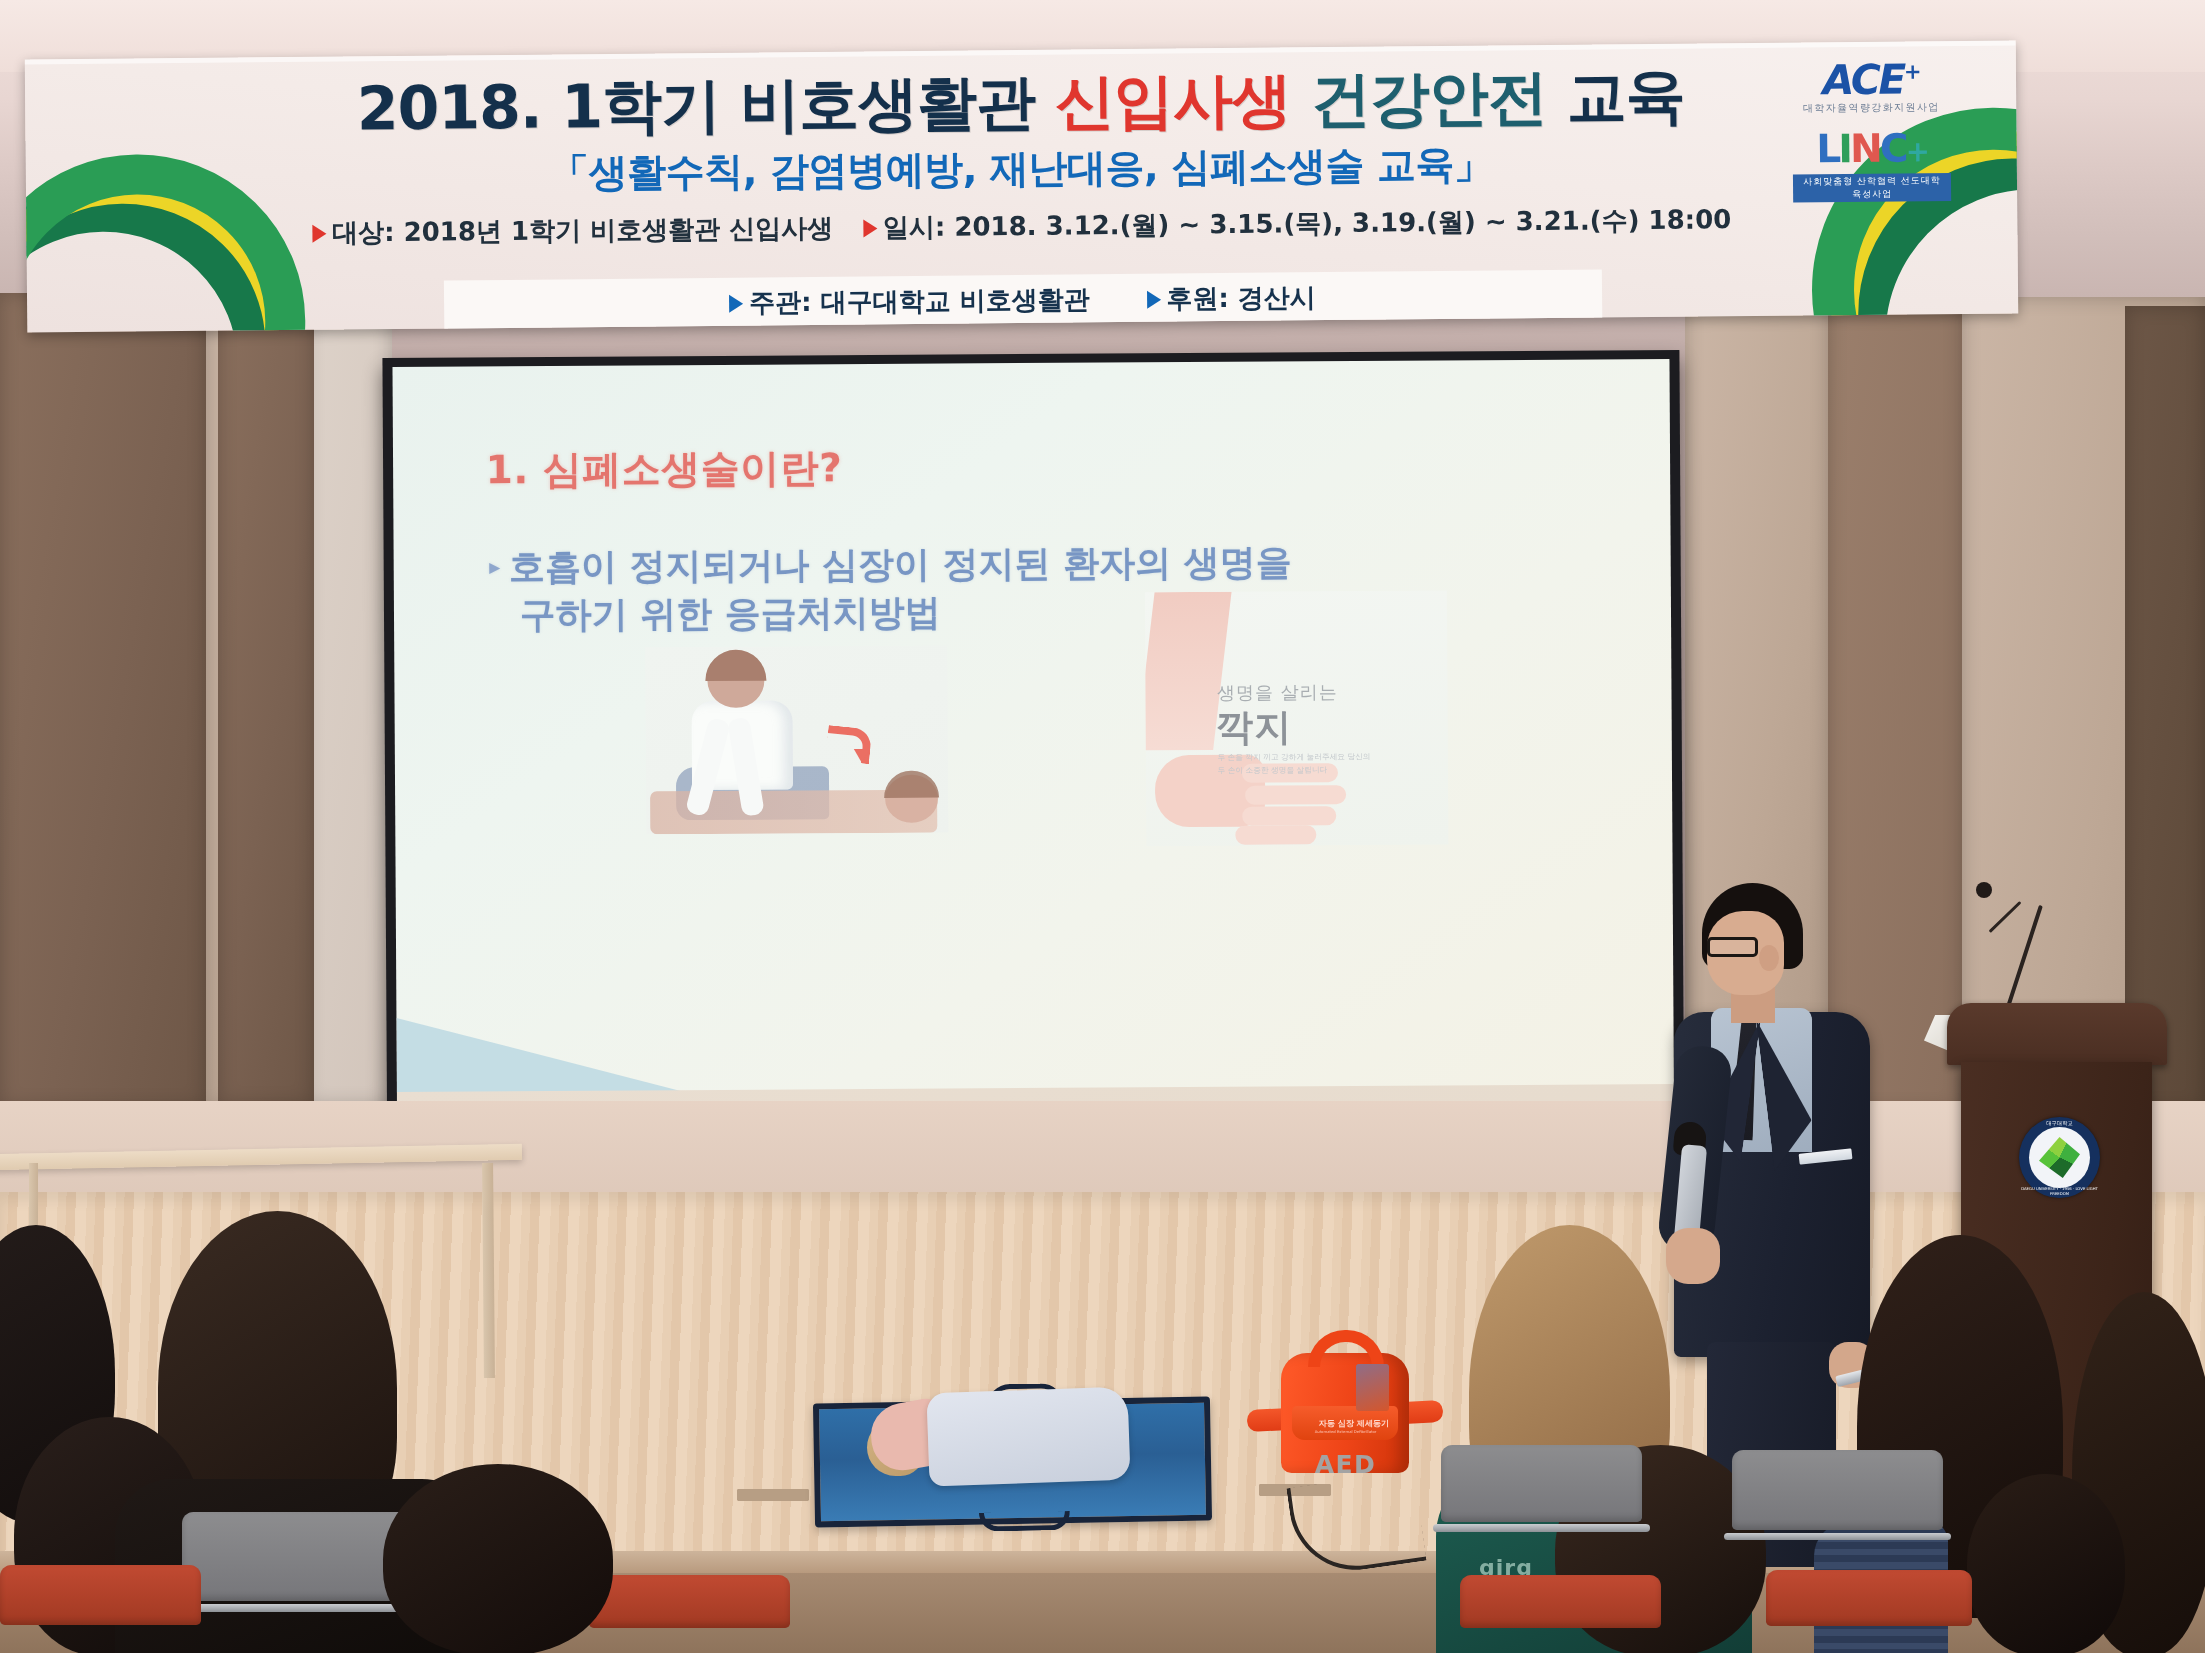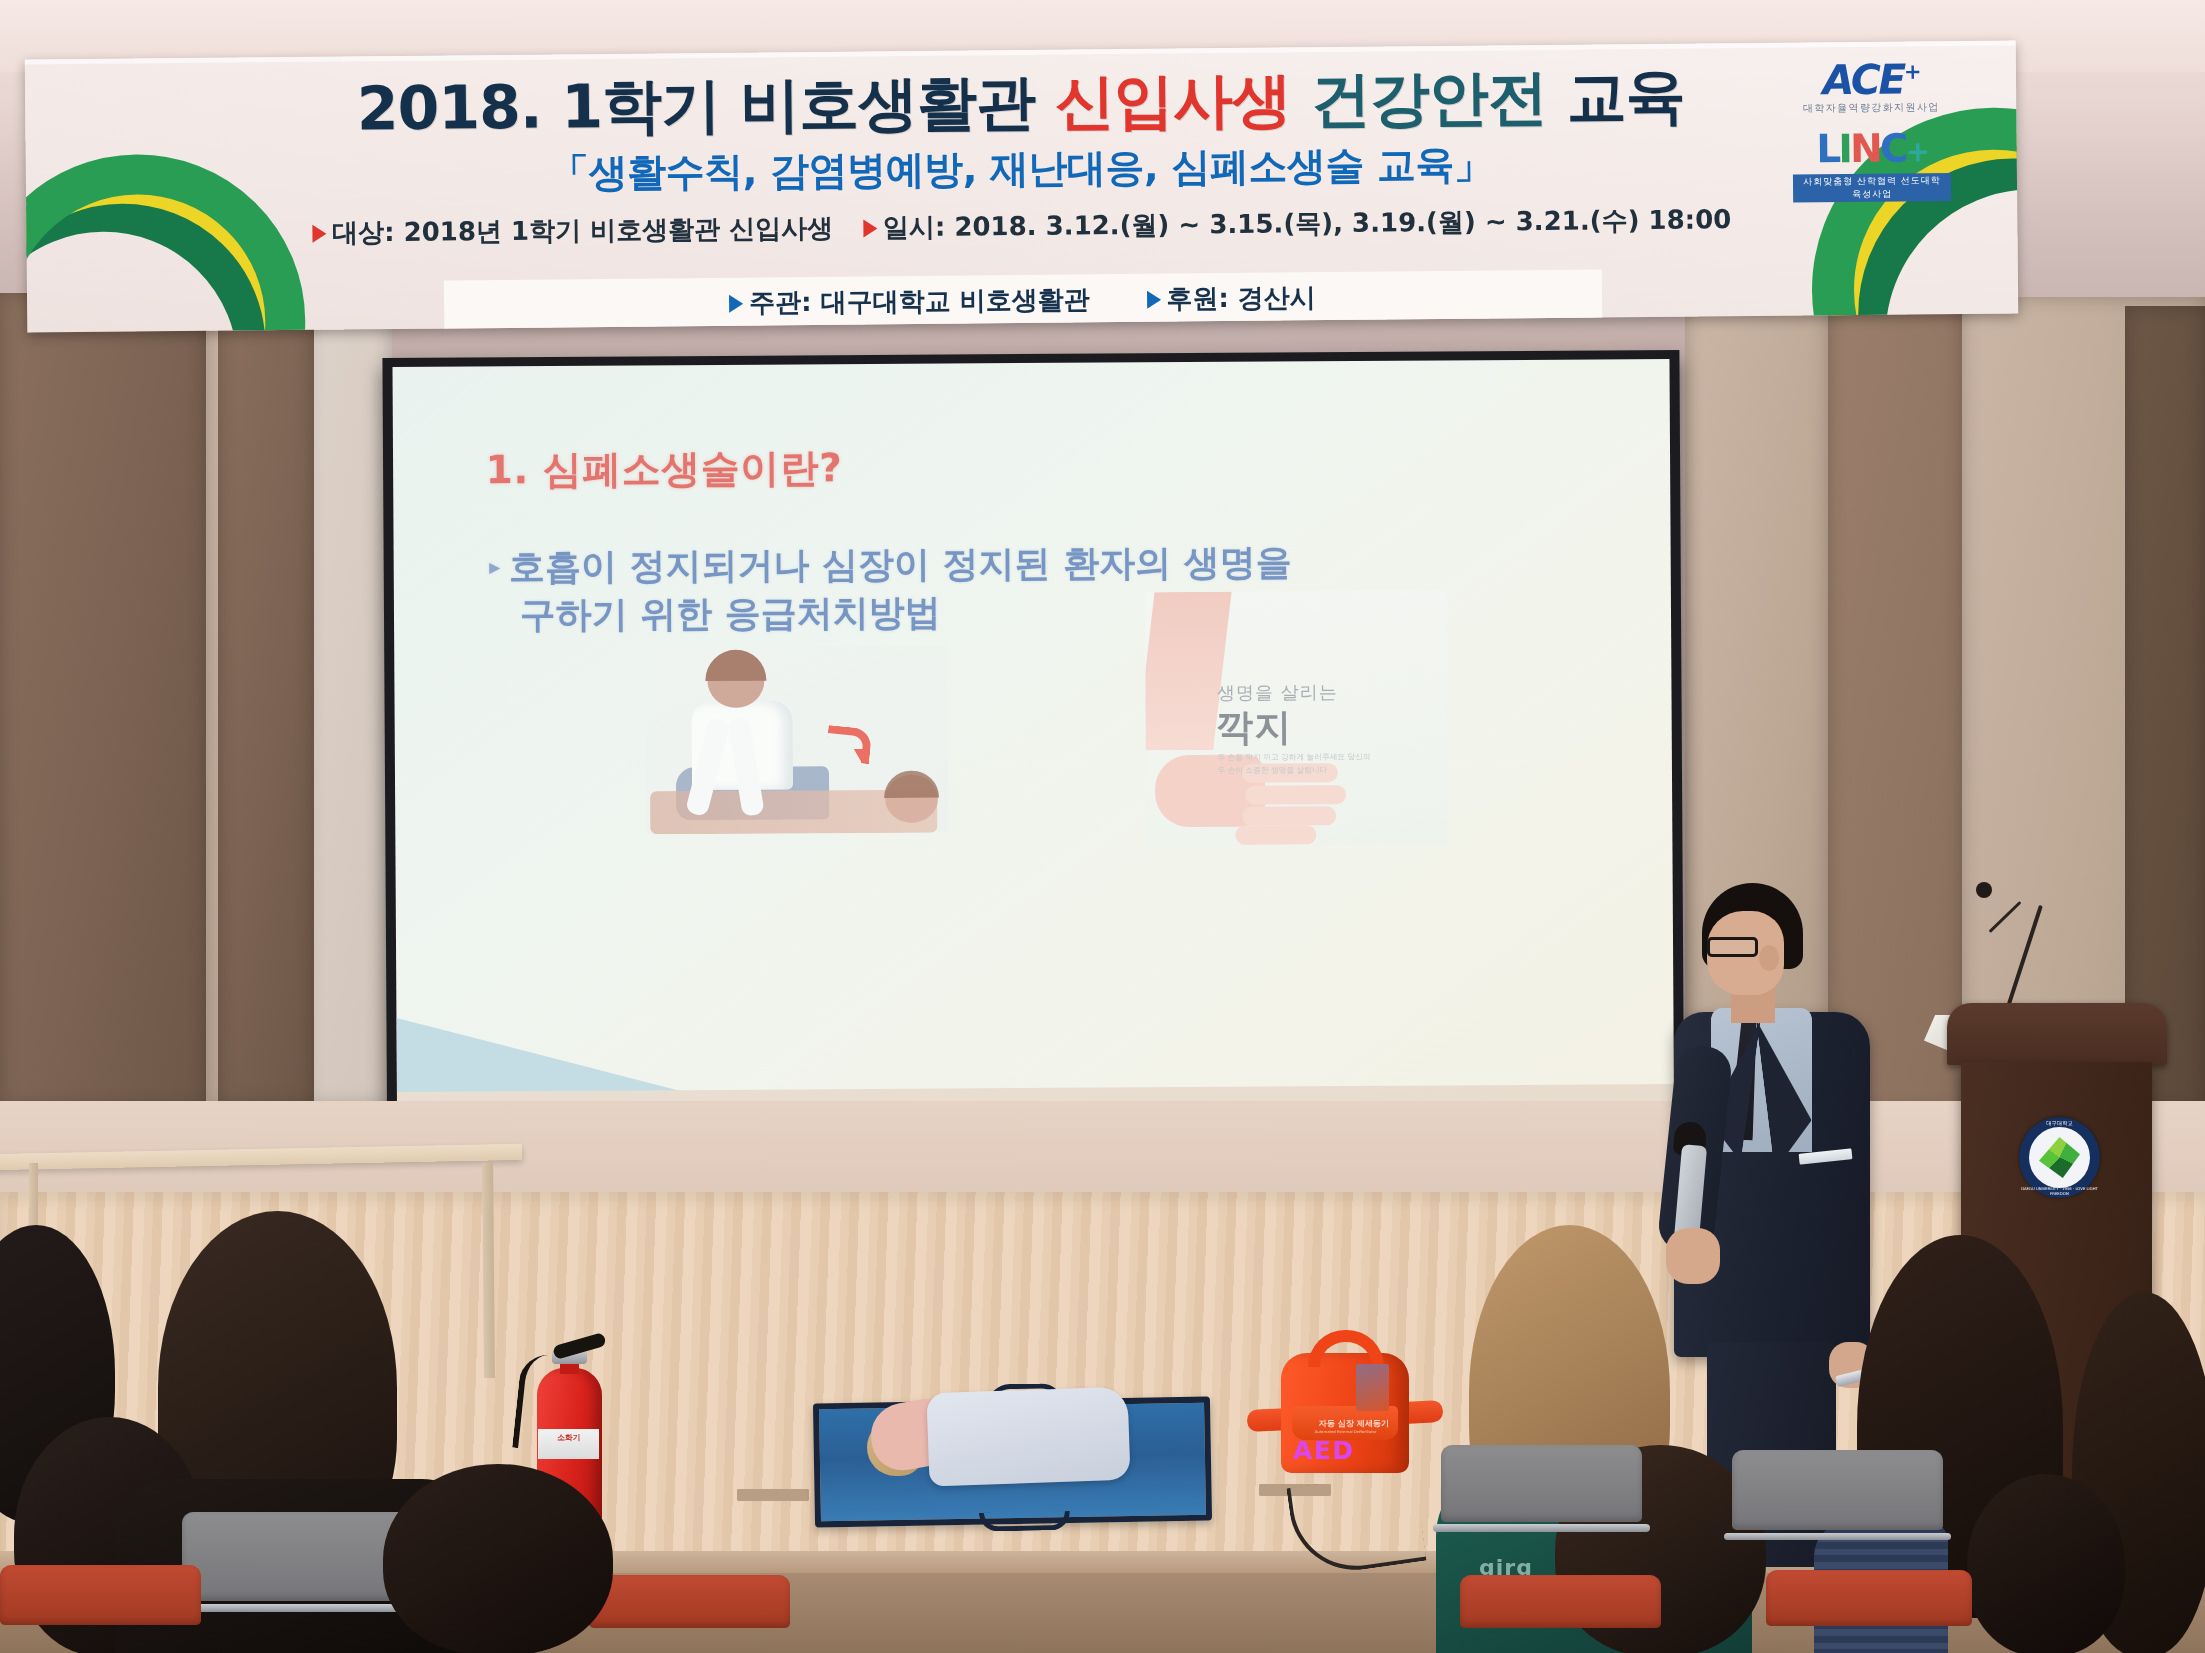--- a/index.html
+++ b/index.html
@@ -388,30 +388,20 @@
     <div class="p-armF"></div>
     <div class="p-micHead"></div>
     <div class="p-mic"></div>
     <div class="p-micBand"></div>
     <div class="p-hand"></div>
     <div class="p-legs"></div>
     <div class="p-handR"></div>
     <div class="p-clicker"></div>
   </div>
 
-  <div class="extinguisher">
-    <div class="ex-hose"></div>
-    <div class="ex-body"></div>
-    <div class="ex-neck"></div>
-    <div class="ex-valve"></div>
-    <div class="ex-handle"></div>
-    <div class="ex-label">
-      <span>소화기</span>
-    </div>
-  </div>
 
   <div class="mat">
     <div class="mat-handle"></div>
     <div class="mat-handle2"></div>
   </div>
   <div class="man-hair"></div>
   <div class="man-head"></div>
   <div class="man-torso"></div>
 
   <div style="position:absolute;left:1256px;top:1328px;width:179px;height:158px;">
@@ -421,22 +411,22 @@
          background:linear-gradient(100deg,#ff5a29,#ee4417 55%,#cf3309);
          border-radius:26px 26px 10.5px 10.5px;box-shadow:inset -10.5px 0 12.4px rgba(0,0,0,.16);"></div>
     <div style="position:absolute;left:52px;top:1.9px;width:76px;height:37px;
          border:12.4px solid #ee4417;border-bottom:none;border-radius:38px 38px 0 0;"></div>
     <div style="position:absolute;left:36px;top:78px;width:106px;height:34px;
          background:linear-gradient(180deg,#f65c2b,#e0430f);border-radius:4.8px 4.8px 12.4px 12.4px;"></div>
     <div style="position:absolute;left:37px;top:90px;width:122px;text-align:center;
          font-size:8.1px;font-weight:700;color:#ffd9cd;">자동 심장 제세동기</div>
     <div style="position:absolute;left:37px;top:101px;width:105px;text-align:center;
          font-size:3.8px;color:#ffc9b8;">Automated External Defibrillator</div>
-    <div style="position:absolute;left:37px;top:108px;width:105px;text-align:left;
-         font-size:25px;font-weight:700;color:#d946ef;letter-spacing:1.4px;">AED</div>
+    <div style="position:absolute;left:37px;top:122px;width:105px;text-align:center;
+         font-size:25px;font-weight:700;color:#a3a3a3;letter-spacing:1.4px;">AED</div>
     <div style="position:absolute;left:100px;top:36px;width:33px;height:47px;
          background:linear-gradient(160deg,#8f6d88,#d4562c);border-radius:2.9px;"></div>
   </div>
   <div style="position:absolute;left:1292px;top:1479px;width:129px;height:91px;
        border-left:4.3px solid #2a2522;border-bottom:4.3px solid #2a2522;border-radius:0 0 0 67px;
        transform:rotate(-8deg);"></div>
 
   <div class="head" style="left:-43px;top:1225px;width:158px;height:297px;background:linear-gradient(150deg,#241c1a,#120d0c);"></div>
   <div class="head" style="left:158px;top:1211px;width:239px;height:354px;background:linear-gradient(150deg,#3a2b22,#1a110d);
        border-radius:50% 50% 36% 36%;"></div>

